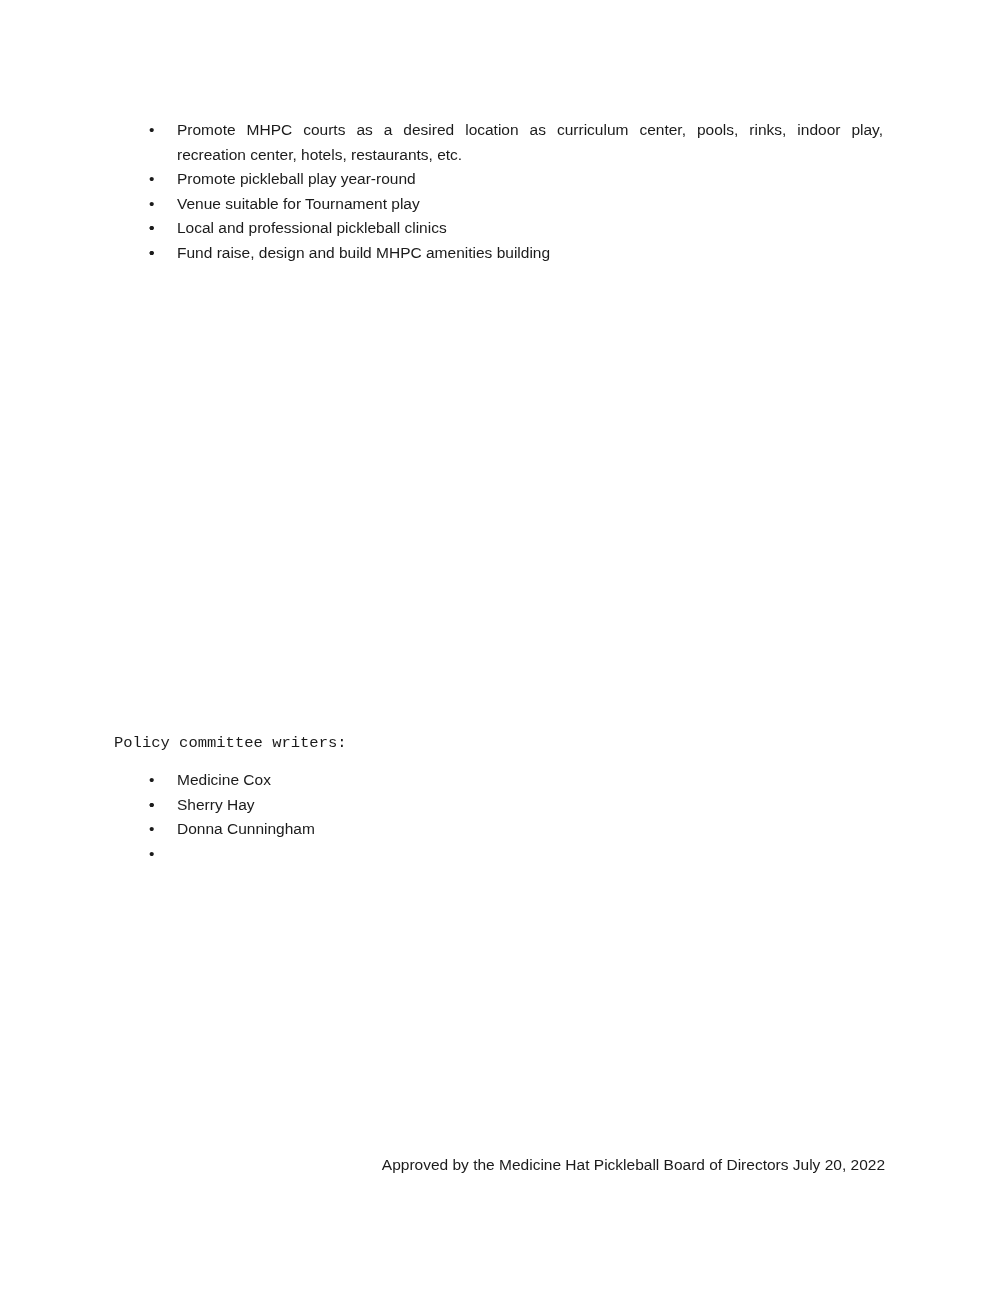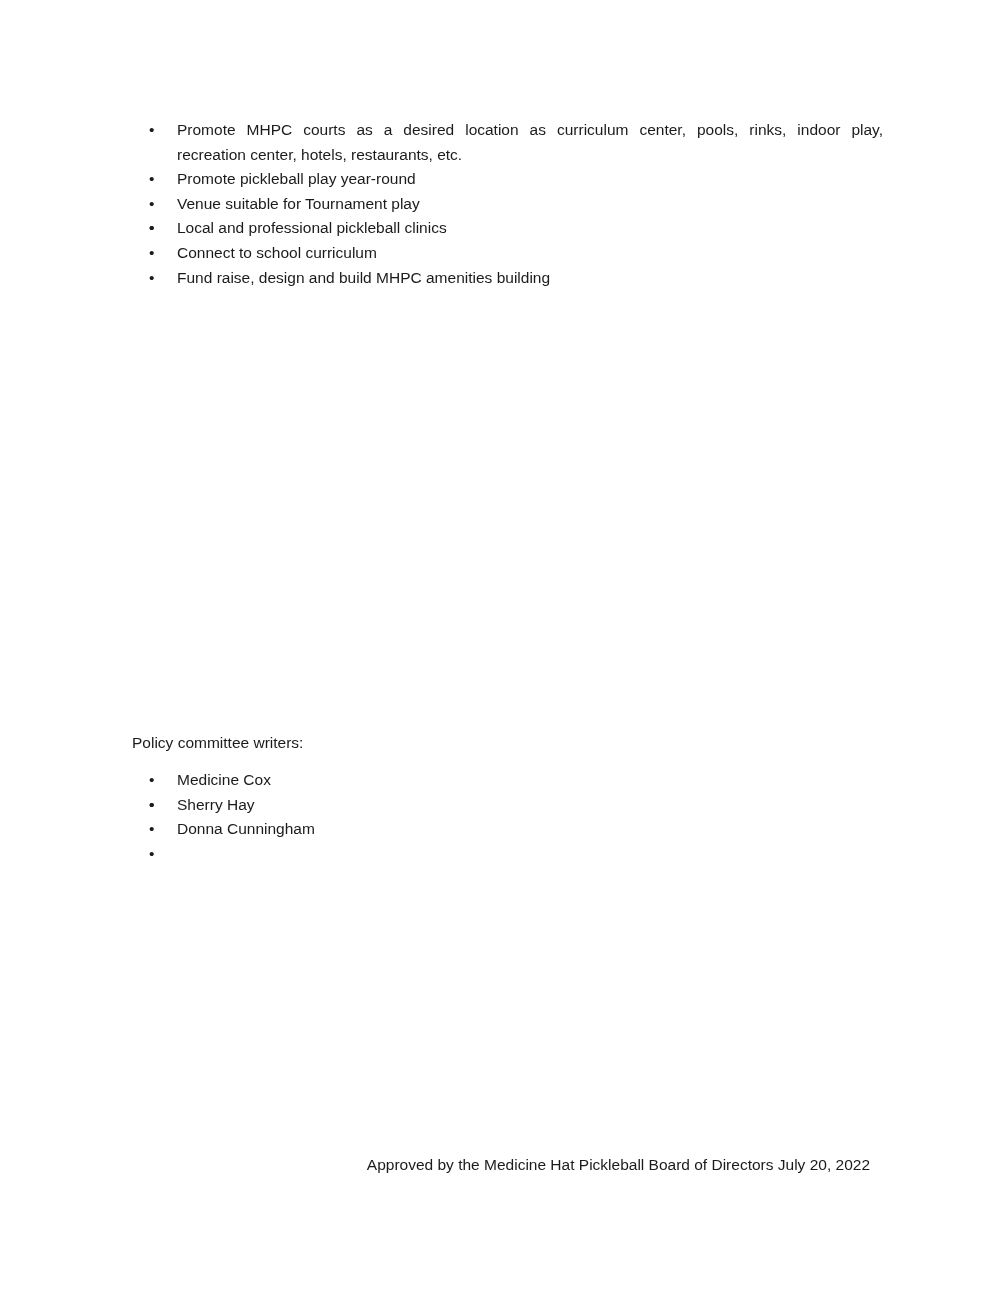--- a/index.html
+++ b/index.html
@@ -20,21 +20,22 @@
   }
   .goals-list {
     position: absolute;
     top: 118px;
     left: 0;
     width: 883px;
   }
   .writers-heading {
     position: absolute;
     top: 731px;
-    left: 132px;
+    left: 114px;
+    font-family: Liberation Mono, monospace;
   }
   .writers-list {
     position: absolute;
     top: 768px;
     left: 0;
     width: 883px;
   }
   .bullet-row {
     position: relative;
     padding-left: 177px;
@@ -46,21 +47,21 @@
     width: 20px;
   }
   .line-justified {
     text-align: justify;
     text-align-last: justify;
     width: 706px;
   }
   .footer-line {
     position: absolute;
     top: 1153px;
-    right: 130px;
+    right: 115px;
     text-align: right;
     white-space: nowrap;
   }
 </style>
 </head>
 <body>
 
 <div class="page">
 
   <div class="goals-list">
@@ -79,21 +80,20 @@
     </div>
     <div class="bullet-row">
       <span class="bullet">•</span>
     </div>
     <div class="bullet-row">
       <span class="bullet">•</span>
       <div>Local and professional pickleball clinics</div>
     </div>
     <div class="bullet-row">
       <span class="bullet">•</span>
-      <div>Connect to school curriculum</div>
     </div>
     <div class="bullet-row">
       <span class="bullet">•</span>
       <div>Fund raise, design and build MHPC amenities building</div>
     </div>
   </div>
 
   <div class="writers-heading">Policy committee writers:</div>
 
   <div class="writers-list">

